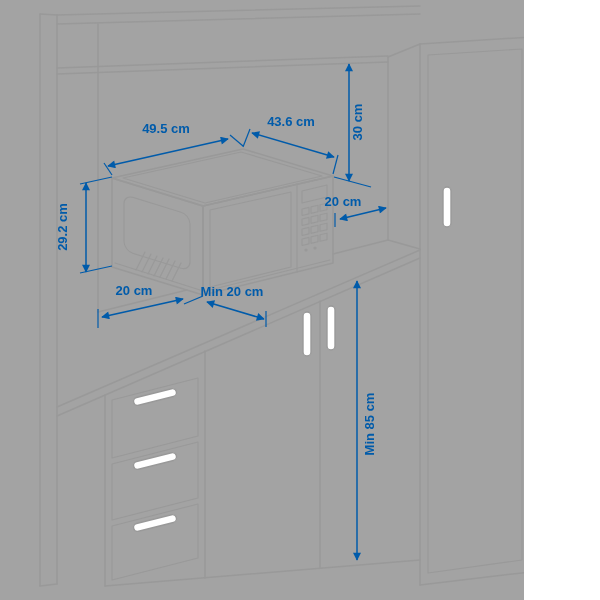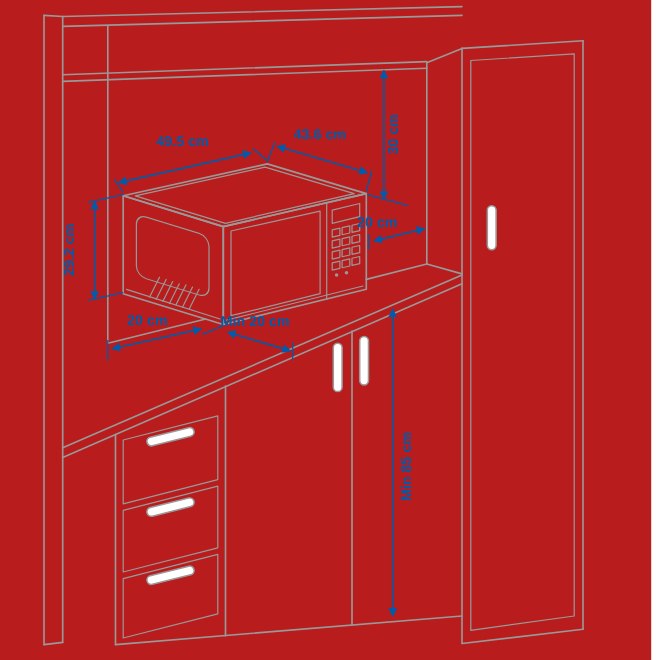--- a/index.html
+++ b/index.html
@@ -1,17 +1,17 @@
 <!DOCTYPE html>
 <html><head>
 <meta charset="utf-8">
 <style>
   html,body{margin:0;padding:0;background:#fff;}
   .stage{
-    width:592px;height:600px;position:relative;background:#b91c1c;overflow:hidden;
+    width:524px;height:600px;position:relative;background:#a3a3a3;overflow:hidden;
     font-family:"Liberation Sans",sans-serif;
   }
   svg{display:block}
   .ln{fill:none;stroke:#999;stroke-width:1.5;stroke-linecap:round;stroke-linejoin:round}
   .thin{stroke-width:1.1}
   .hdl{fill:#fff;stroke:#999;stroke-width:1.4}
   .dim{fill:none;stroke:#005baa;stroke-width:1.5}
   .tick{fill:none;stroke:#005baa;stroke-width:1.2}
   .dlab{fill:#005baa;font-size:13px;font-weight:bold;font-family:"Liberation Sans",sans-serif}
   .dot{fill:#999;stroke:none}

